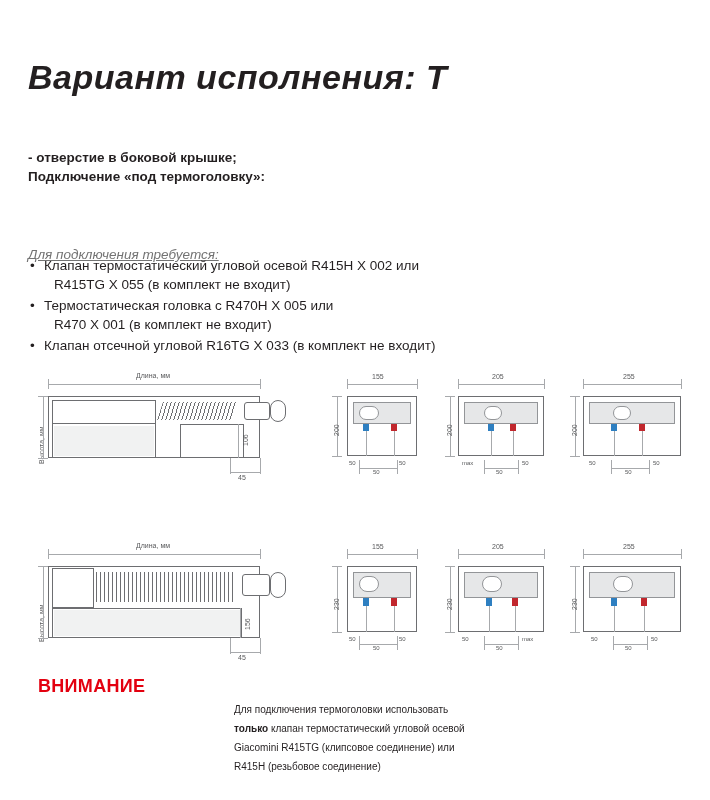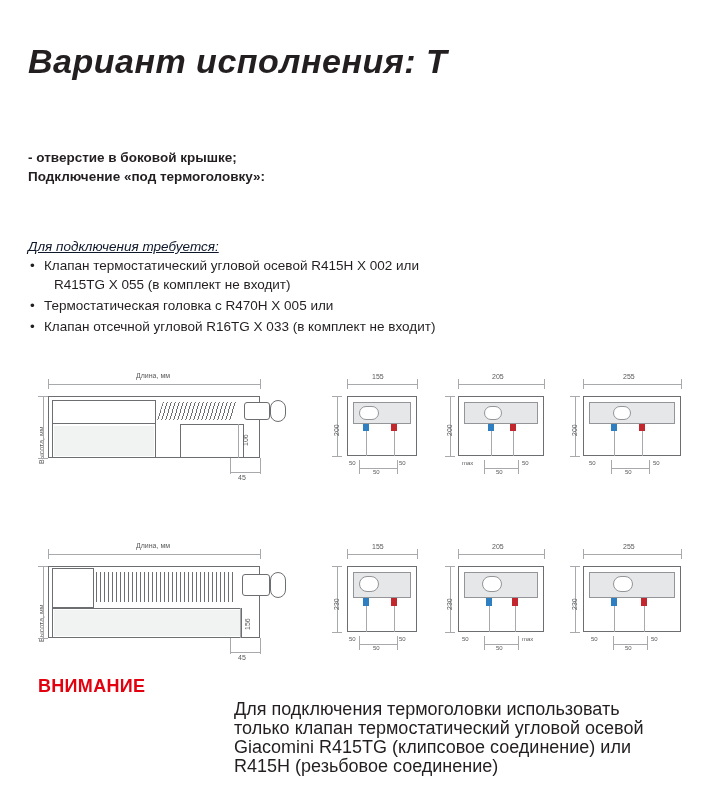--- a/index.html
+++ b/index.html
@@ -18,21 +18,21 @@
   .page {
     position: relative;
     width: 710px;
     height: 800px;
   }
 
   
   .title {
     position: absolute;
     left: 28px;
-    top: 42px;
+    top: 58px;
     font-size: 34px;
     font-style: italic;
     font-weight: bold;
     letter-spacing: 0.5px;
     color: #231f20;
     white-space: nowrap;
   }
 
   
   .intro {
@@ -43,25 +43,25 @@
     font-weight: bold;
     line-height: 19px;
     color: #231f20;
   }
   .intro div { white-space: nowrap; }
 
   
   .req-head {
     position: absolute;
     left: 28px;
-    top: 239px;
+    top: 247px;
     font-size: 13.5px;
     font-style: italic;
     text-decoration: underline;
-    color: #0f172a;
+    color: #737373;
   }
   .req-list {
     position: absolute;
     left: 28px;
     top: 256px;
     font-size: 13.5px;
     line-height: 19px;
     width: 600px;
   }
   .req-item {
@@ -131,26 +131,26 @@
     top: 676px;
     font-size: 18px;
     font-weight: bold;
     color: #e3000f;
     letter-spacing: 0.3px;
   }
   .attn-text {
     position: absolute;
     left: 234px;
     top: 700px;
-    font-size: 18px;
+    font-size: 10px;
     line-height: 19px;
     color: #231f20;
     width: 440px;
   }
-  .attn-text b { font-weight: normal; }
+  .attn-text b { font-weight: bold; }
 </style>
 </head>
 <body>
 
 <div class="page">
 
   <div class="title">Вариант исполнения: T</div>
 
   <div class="intro">
     <div>- отверстие в боковой крышке;</div>
@@ -160,20 +160,21 @@
   <div class="req-head">Для подключения требуется:</div>
   <div class="req-list">
     <div class="req-item">
       <span class="bullet">•</span>
       <span>Клапан термостатический угловой осевой R415H X 002 или</span>
       <span class="l2">R415TG X 055 (в комплект не входит)</span>
     </div>
     <div class="req-item">
       <span class="bullet">•</span>
       <span>Термостатическая головка с R470H X 005 или</span>
+      <span class="l2">R470 X 001 (в комплект не входит)</span>
     </div>
     <div class="req-item">
       <span class="bullet">•</span>
       <span>Клапан отсечной угловой R16TG X 033 (в комплект не входит)</span>
     </div>
   </div>
 
   <div class="dwg" style="left:30px; top:372px; width:270px; height:120px;">
 
     <div class="dim-text" style="left:106px; top:0px;">Длина, мм</div>

